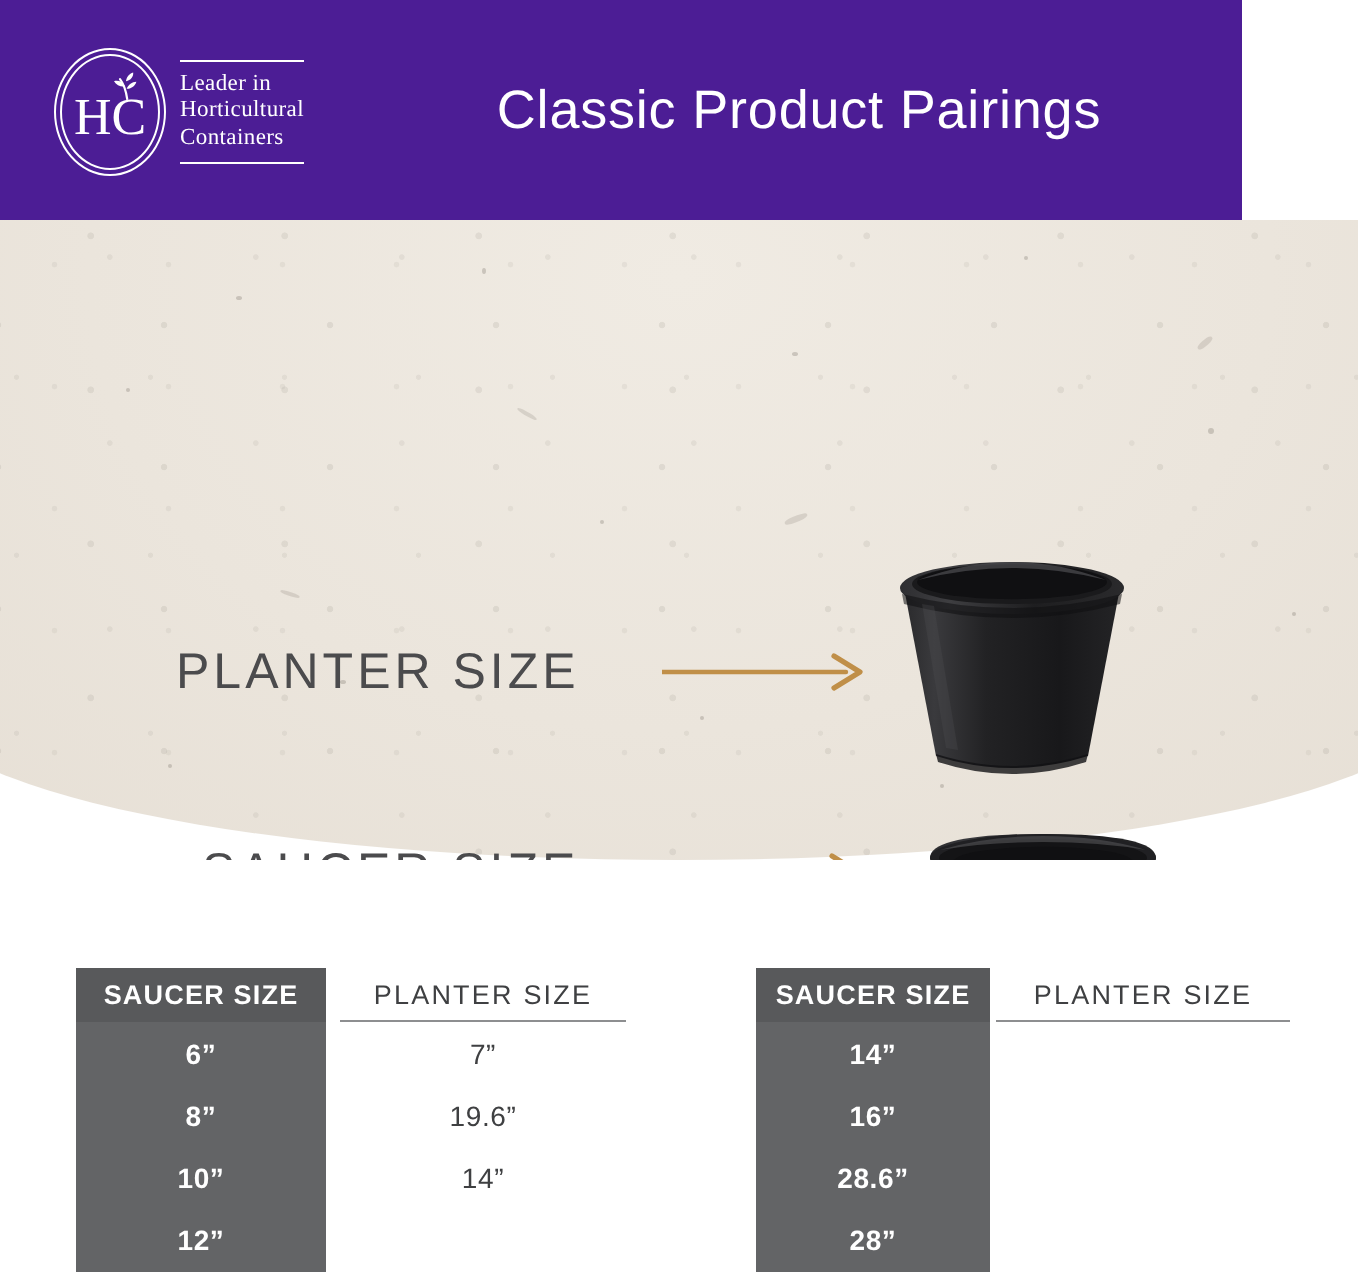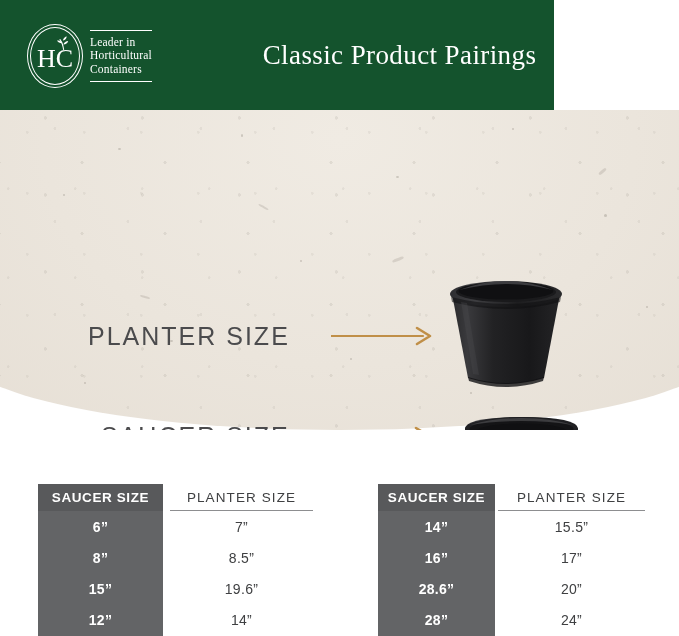--- a/index.html
+++ b/index.html
@@ -17,23 +17,23 @@
     height: 636px;
     overflow: hidden;
     background: #ffffff;
   }
 
   
   #header {
     position: absolute;
     left: 0;
     top: 0;
-    width: 554px;
+    width: 621px;
     height: 110px;
-    background: #14532d;
+    background: #4c1d95;
     overflow: hidden;
   }
   #logo-block {
     position: absolute;
     left: 24px;
     top: 22px;
     width: 175px;
     height: 68px;
     display: flex;
     align-items: center;
@@ -107,21 +107,21 @@
     left: 0;
     top: 0;
     width: 679px;
     height: 110px;
     display: flex;
     align-items: center;
     justify-content: center;
     padding-left: 120px;
     box-sizing: border-box;
     color: #ffffff;
-    font-family: Liberation Serif, serif;
+    font-family: Liberation Sans, sans-serif;
     font-size: 27px;
     letter-spacing: 0.4px;
   }
 
   
   #panel {
     position: absolute;
     left: 0;
     top: 110px;
     width: 679px;
@@ -402,46 +402,39 @@
 
   <div class="size-table" id="table-left">
     <div class="tbl-head">
       <div class="head-saucer">SAUCER SIZE</div>
       <div class="head-planter">PLANTER SIZE</div>
     </div>
     <div class="tbl-body">
       <div class="col-saucer">
         <div class="cell saucer-cell">6”</div>
         <div class="cell saucer-cell">8”</div>
-        <div class="cell saucer-cell">15”</div>
+        <div class="cell saucer-cell">10”</div>
         <div class="cell saucer-cell">12”</div>
       </div>
       <div class="col-planter">
         <div class="cell planter-cell">7”</div>
-        <div class="cell planter-cell">8.5”</div>
         <div class="cell planter-cell">19.6”</div>
         <div class="cell planter-cell">14”</div>
       </div>
     </div>
   </div>
 
   <div class="size-table" id="table-right">
     <div class="tbl-head">
       <div class="head-saucer">SAUCER SIZE</div>
       <div class="head-planter">PLANTER SIZE</div>
     </div>
     <div class="tbl-body">
       <div class="col-saucer">
         <div class="cell saucer-cell">14”</div>
         <div class="cell saucer-cell">16”</div>
         <div class="cell saucer-cell">28.6”</div>
         <div class="cell saucer-cell">28”</div>
       </div>
-      <div class="col-planter">
-        <div class="cell planter-cell">15.5”</div>
-        <div class="cell planter-cell">17”</div>
-        <div class="cell planter-cell">20”</div>
-        <div class="cell planter-cell">24”</div>
-      </div>
     </div>
   </div>
 
 </div>
 
 </body></html>

